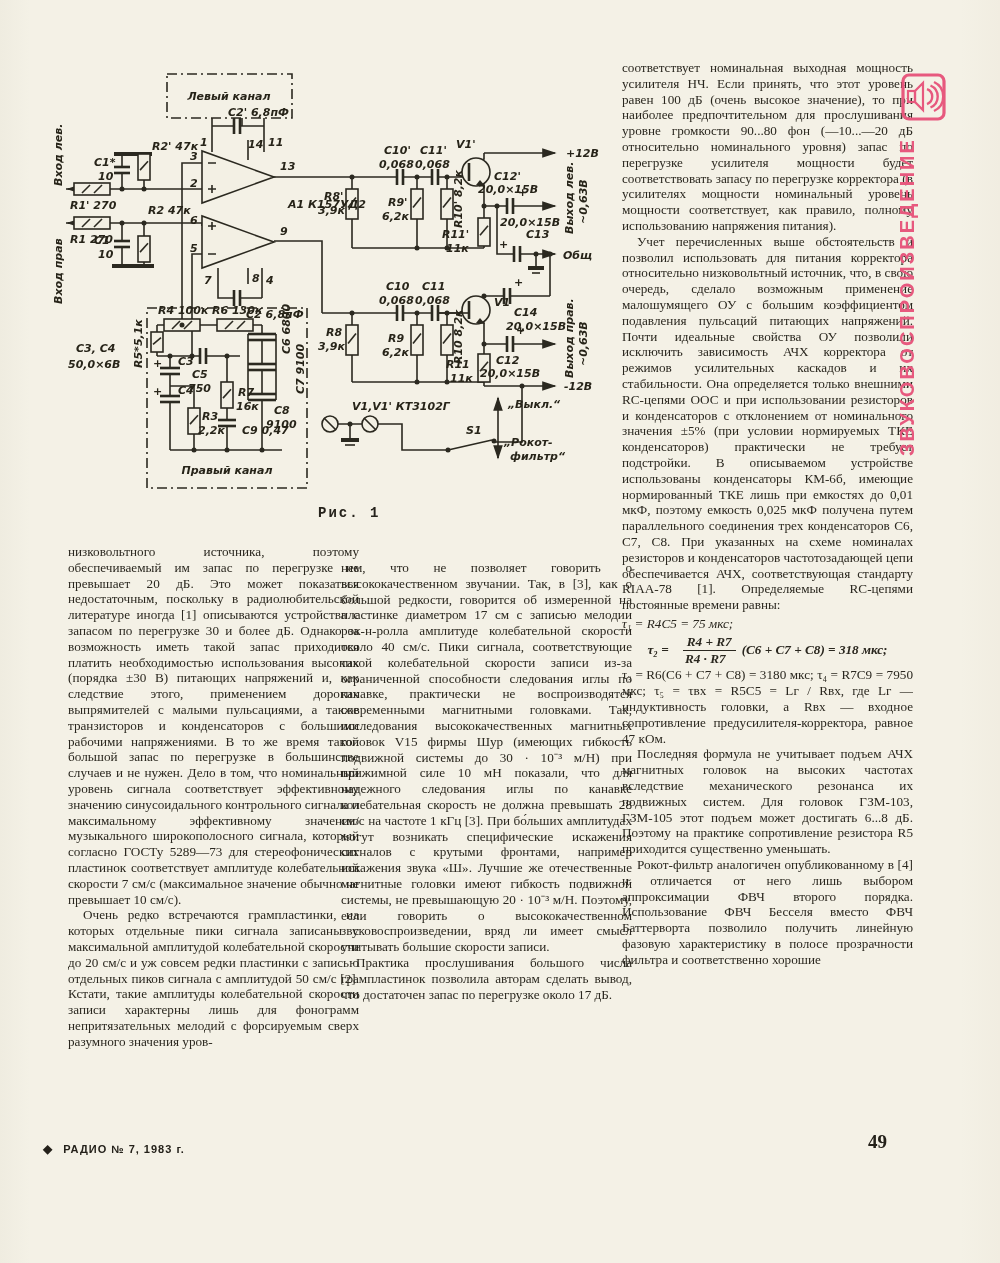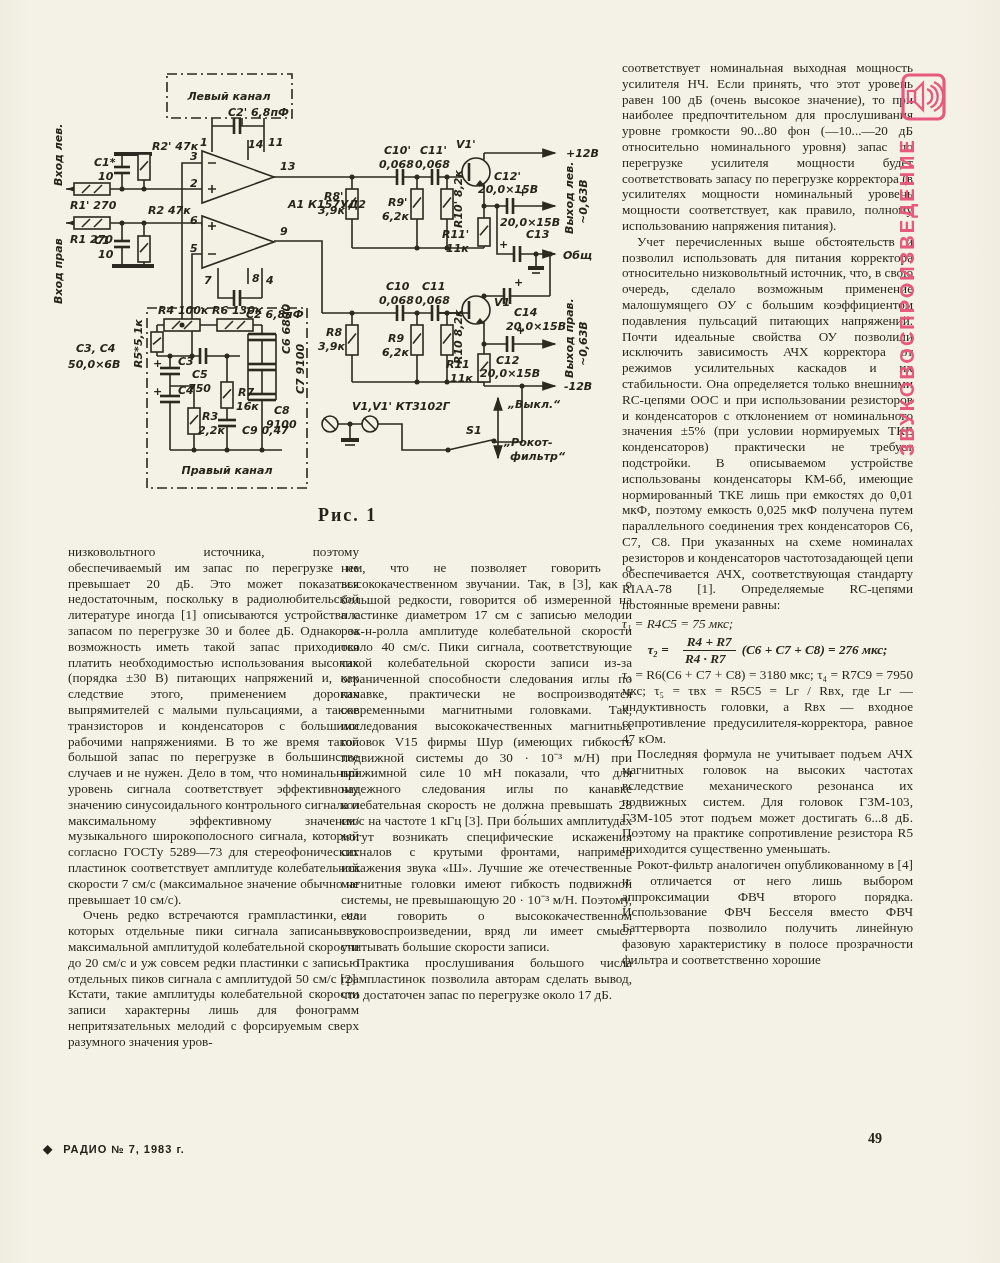--- a/index.html
+++ b/index.html
@@ -22,34 +22,34 @@
   .ftext{}
   
   #schematic{position:absolute;left:52px;top:56px;}
   #schematic .w{stroke:#2b2920;stroke-width:1.6;fill:none;}
   #schematic .plate{stroke:#2b2920;stroke-width:2.6;fill:none;}
   #schematic .thick{stroke:#2b2920;stroke-width:4;fill:none;}
   #schematic .comp{stroke:#2b2920;stroke-width:1.6;fill:#f3f0e4;}
   #schematic .dot{fill:#2b2920;}
   #schematic text{font-family:"DejaVu Sans",sans-serif;font-style:italic;font-weight:bold;
                   font-size:11px;fill:#272419;}
-  .figcap{position:absolute;left:318px;top:505px;font-family:Liberation Serif, serif;
-          font-weight:bold;font-size:18px;letter-spacing:2px;color:#25221b;}
+  .figcap{position:absolute;left:318px;top:505px;font-family:Liberation Mono, monospace;
+          font-weight:bold;font-size:14px;letter-spacing:2px;color:#25221b;}
   
   #sidebar-label{position:absolute;left:896px;top:138px;height:320px;width:42px;
        writing-mode:vertical-rl;transform:rotate(180deg);
        font-family:"Liberation Sans",sans-serif;font-weight:bold;font-size:20px;
        letter-spacing:2px;text-align:right;}
   #speaker-badge{position:absolute;left:900px;top:72px;}
   
   #footer{position:absolute;left:43px;top:1142px;font-family:"Liberation Sans",sans-serif;
           font-weight:bold;font-size:11px;letter-spacing:1px;color:#24211a;}
   #footer .dia{margin-right:10px;font-size:12px;}
   #page-number{position:absolute;left:868px;top:1131px;font-family:"Liberation Serif",serif;
-          font-weight:bold;font-size:14px;color:#24211a;}
+          font-weight:bold;font-size:19px;color:#24211a;}
 </style>
 </head>
 <body>
 
 <div class="page">
 
   <svg id="schematic" width="560" height="460" viewBox="0 0 560 460">
     <defs>
       <marker id="ah" orient="auto" markerWidth="10" markerHeight="8" refX="8" refY="3">
         <path d="M0,0 L9,3 L0,6 Z" fill="#2b2920"></path>
@@ -351,21 +351,21 @@
   <div class="col" id="col-right" style="left:622px;top:60px;">
     <p>соответствует номинальная выходная мощность усилителя НЧ. Если принять, что этот уровень равен 100 дБ (очень высокое значение), то при наиболее предпочтительном для прослушивания уровне громкости 90...80 фон (—10...—20 дБ относительно номинального уровня) запас по перегрузке усилителя мощности будет соответствовать запасу по перегрузке корректора (в усилителях мощности номинальный уровень мощности соответствует, как правило, полному использованию напряжения питания).</p>
     <p class="ind">Учет перечисленных выше обстоятельств и позволил использовать для питания корректора относительно низковольтный источник, что, в свою очередь, сделало возможным применение малошумящего ОУ с большим коэффициентом подавления пульсаций питающих напряжений. Почти идеальные свойства ОУ позволили исключить зависимость АЧХ корректора от режимов усилительных каскадов и их стабильности. Она определяется только внешними RC-цепями ООС и при использовании резисторов и конденсаторов с отклонением от номинального значения ±5% (при условии нормируемых ТКЕ конденсаторов) практически не требует подстройки. В описываемом устройстве использованы конденсаторы КМ-6б, имеющие нормированный ТКЕ лишь при емкостях до 0,01 мкФ, поэтому емкость 0,025 мкФ получена путем параллельного соединения трех конденсаторов С6, С7, С8. При указанных на схеме номиналах резисторов и конденсаторов частотозадающей цепи обеспечивается АЧХ, соответствующая стандарту RIAA-78 [1]. Определяемые RC-цепями постоянные времени равны:</p>
     <div class="fline">τ₁ = R4C5 = 75 мкс;</div>
     <div class="frow">
       <span>τ₂ =</span>
       <span class="frac">
         <span class="num">R4 + R7</span>
         <span class="den">R4 · R7</span>
       </span>
-      <span>(C6 + C7 + C8) = 276 мкс;</span>
+      <span>(C6 + C7 + C8) = 318 мкс;</span>
     </div>
     <p class="ftext">τ₃ = R6(C6 + C7 + C8) = 3180 мкс;  τ₄ = R7C9 = 7950 мкс;  τ₅ = τвх = R5C5 = Lг / Rвх, где Lг — индуктивность головки, а Rвх — входное сопротивление предусилителя-корректора, равное 47 кОм.</p>
     <p class="ind">Последняя формула не учитывает подъем АЧХ магнитных головок на высоких частотах вследствие механического резонанса их подвижных систем. Для головок ГЗМ-103, ГЗМ-105 этот подъем может достигать 6...8 дБ. Поэтому на практике сопротивление резистора R5 приходится существенно уменьшать.</p>
     <p class="ind">Рокот-фильтр аналогичен опубликованному в [4] и отличается от него лишь выбором аппроксимации ФВЧ второго порядка. Использование ФВЧ Бесселя вместо ФВЧ Баттерворта позволило получить линейную фазовую характеристику в полосе прозрачности фильтра и соответственно хорошие</p>
   </div>
 
   <svg id="speaker-badge" width="48" height="50" viewBox="0 0 48 50">
     <rect x="3" y="3" width="41" height="44" rx="6" fill="none" stroke-width="3.2" class="accent-stroke" stroke="#e7597e"></rect>
     <rect x="8" y="19" width="7" height="11" fill="none" stroke-width="2.2" class="accent-stroke" stroke="#e7597e"></rect>
     <polygon points="15,19 23,11 23,38 15,30" fill="none" stroke-width="2.2" class="accent-stroke" stroke="#e7597e"></polygon>

